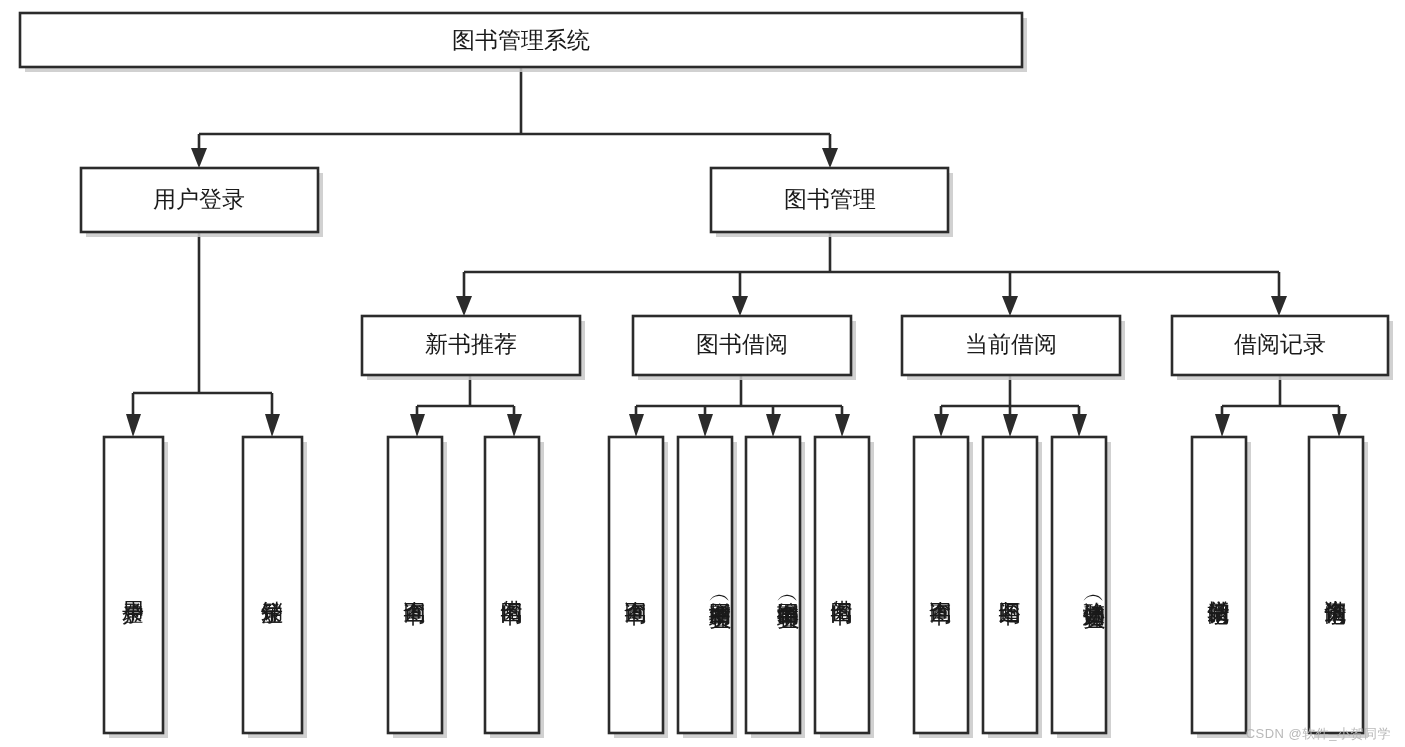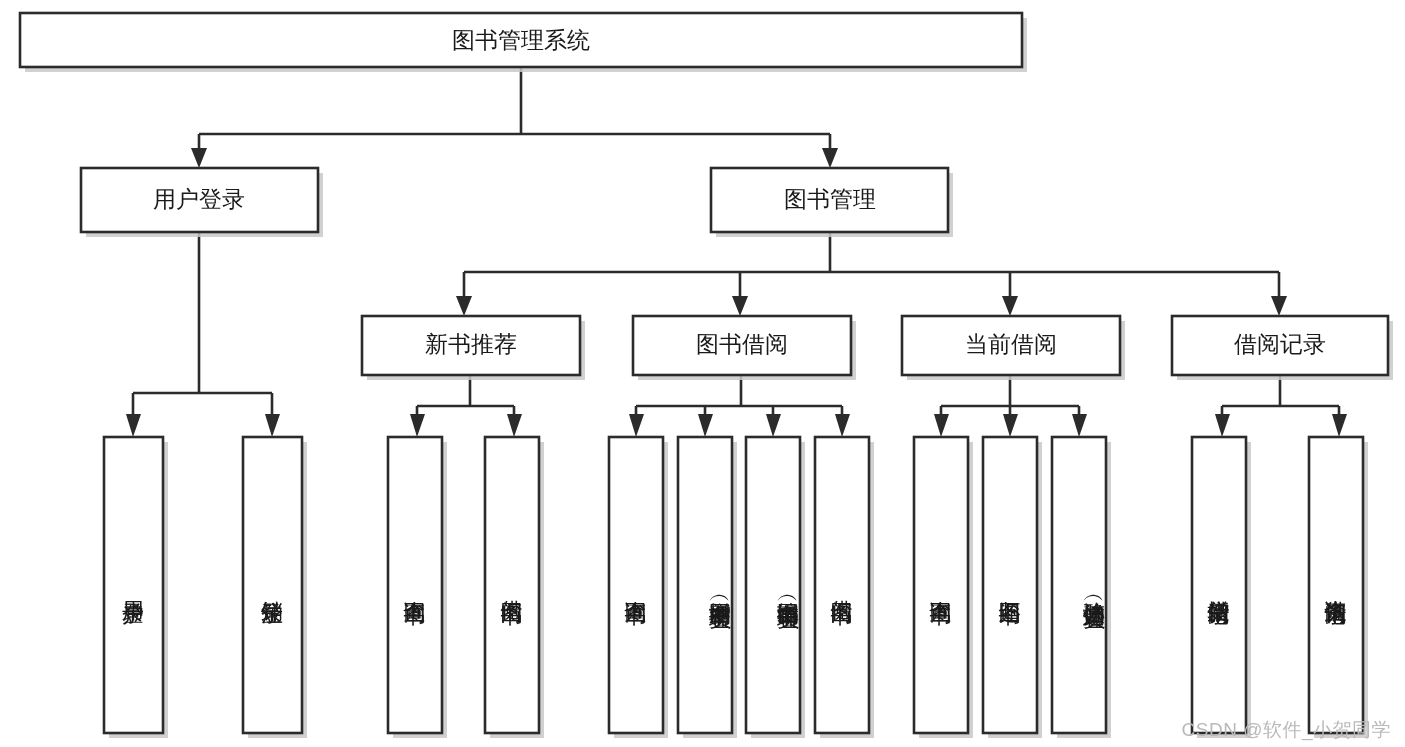--- a/index.html
+++ b/index.html
@@ -68,21 +68,21 @@
     text-align: center;
     letter-spacing: 1px;
     white-space: nowrap;
     pointer-events: none;
   }
   #watermark {
     position: absolute;
     right: 14px;
     bottom: 4px;
     font-family: "Liberation Sans", "DejaVu Sans", sans-serif;
-    font-size: 19px;
+    font-size: 13px;
     color: #b9b9b9;
     letter-spacing: 0.5px;
     white-space: nowrap;
   }
 </style>
 </head>
 <body>
 
 <div id="diagram-root">
 

